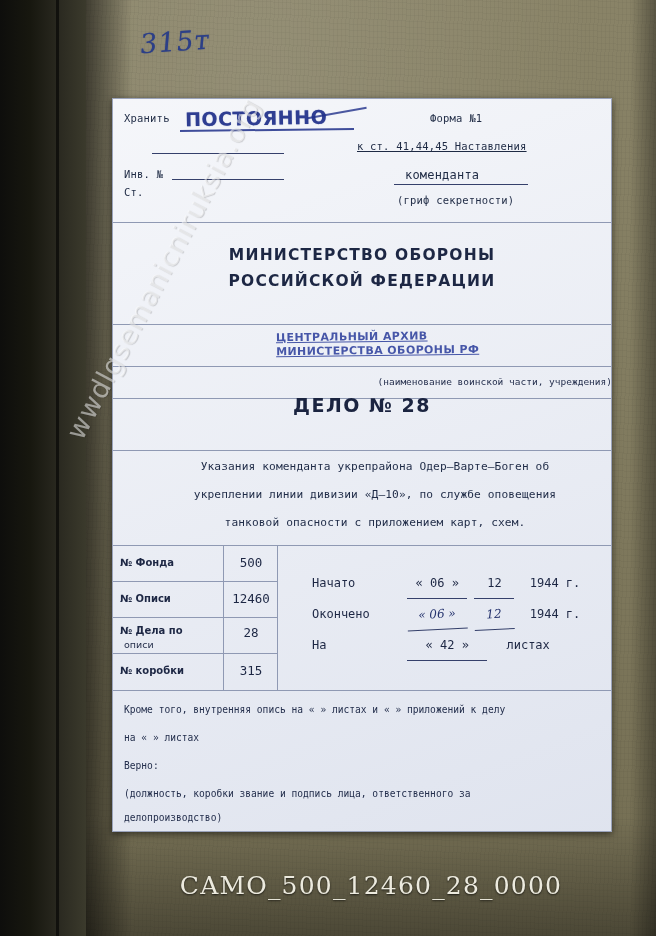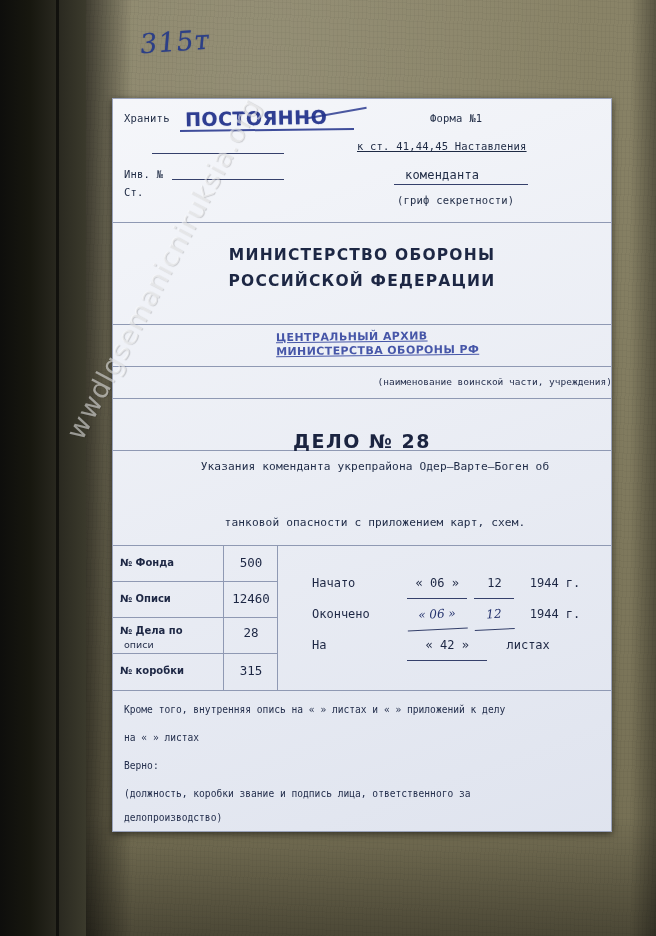--- a/index.html
+++ b/index.html
@@ -347,23 +347,24 @@
     <div class="ministry" style="top:174px;">РОССИЙСКОЙ ФЕДЕРАЦИИ</div>
     <div class="ministry" style="top:148px;">МИНИСТЕРСТВО ОБОРОНЫ</div>
 
     <div class="archive-stamp">
       <span class="l1">ЦЕНТРАЛЬНЫЙ АРХИВ</span>
       <span class="l2">МИНИСТЕРСТВА ОБОРОНЫ РФ</span>
     </div>
 
     <div class="center-note" style="top:278px;">(наименование воинской части, учреждения)</div>
 
-    <div class="delo-title" style="top:332px;">ДЕЛО № 28</div>
+    <div class="delo-title" style="top:296px;">ДЕЛО № 28</div>
 
     <div class="desc-line" style="top:362px;">Указания коменданта укрепрайона Одер–Варте–Боген об</div>
+    <div class="desc-line" style="top:390px;">укреплении линии дивизии «Д–10», по службе оповещения</div>
     <div class="desc-line" style="top:418px;">танковой опасности с приложением карт, схем.</div>
 
     <div class="table">
       <div class="vline" style="left:165px;"></div>
       <div class="vline" style="left:111px;"></div>
       <div class="trow" style="top:36px;"></div>
       <div class="trow" style="top:72px;"></div>
       <div class="trow" style="top:108px;"></div>
 
       <div class="tcell-label" style="top:12px;">№ Фонда</div>
@@ -404,13 +405,14 @@
     <div class="bottom-text" style="top:634px;">на «    » листах</div>
     <div class="bottom-text" style="top:662px;">Верно:</div>
     <div class="bottom-text" style="top:690px;">(должность, коробки звание и подпись лица, ответственного за</div>
     <div class="bottom-text" style="top:714px;">делопроизводство)</div>
 
     <div class="sheet-border"></div>
   </div>
 
   <div class="watermark">wwdlgsemanicniruksia.org</div>
 
+  <div class="file-caption">CAMO_500_12460_28_0000</div>
 </div>
 
 </body></html>

